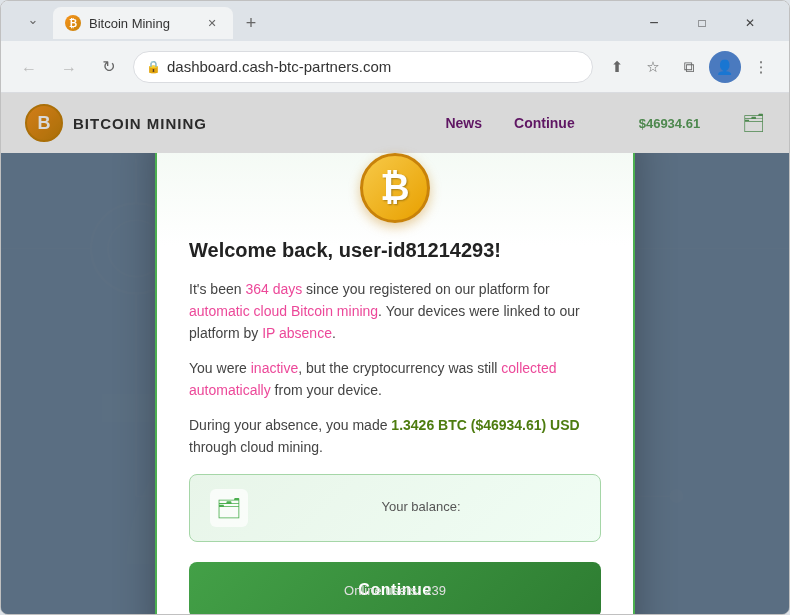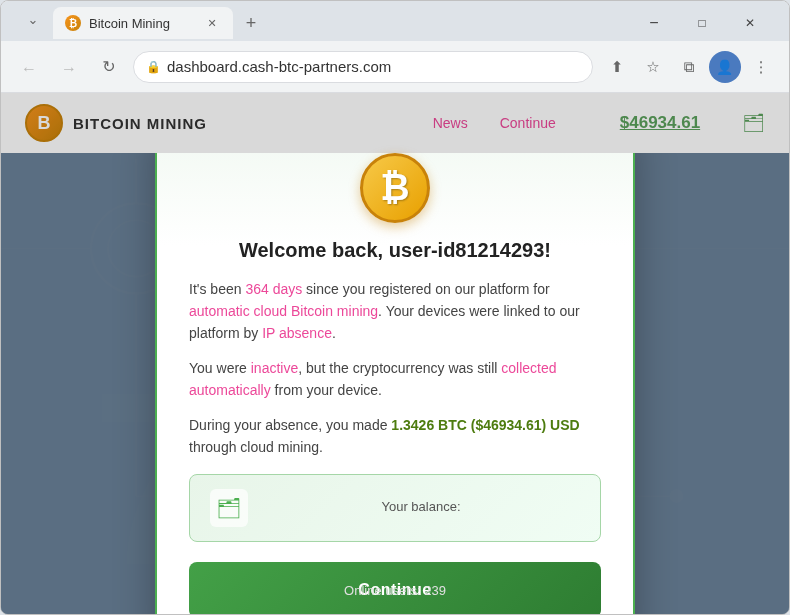--- a/index.html
+++ b/index.html
@@ -239,31 +239,31 @@
 
     .site-nav {
       margin-left: auto;
       display: flex;
       align-items: center;
       gap: 32px;
     }
 
     .site-nav-link {
       font-size: 14px;
-      color: #ec4899;
+      color: #701a75;
       text-decoration: none;
       cursor: pointer;
+      font-weight: bold;
     }
 
     .site-balance {
-      font-size: 17px;
+      font-size: 13px;
       font-weight: 600;
       color: #5ba05c;
       margin-left: 32px;
-      text-decoration: underline;
     }
 
     .site-wallet-icon {
       margin-left: 10px;
       color: #5ba05c;
       font-size: 18px;
     }
 
     
     .page-bg {
@@ -321,21 +321,21 @@
     }
 
     .bitcoin-symbol {
       font-size: 36px;
       color: white;
       font-weight: bold;
       text-shadow: 1px 1px 2px rgba(0,0,0,0.3);
     }
 
     .modal-title {
-      text-align: center;
+      text-align: left;
       font-size: 20px;
       font-weight: 700;
       color: #222;
       margin-bottom: 16px;
       position: relative;
       z-index: 1;
     }
 
     .modal-body {
       font-size: 14px;

